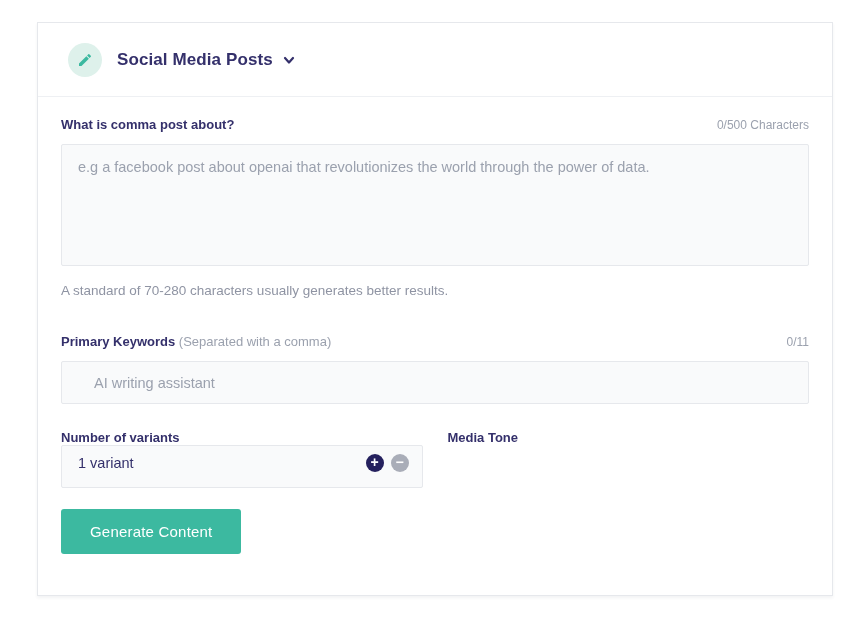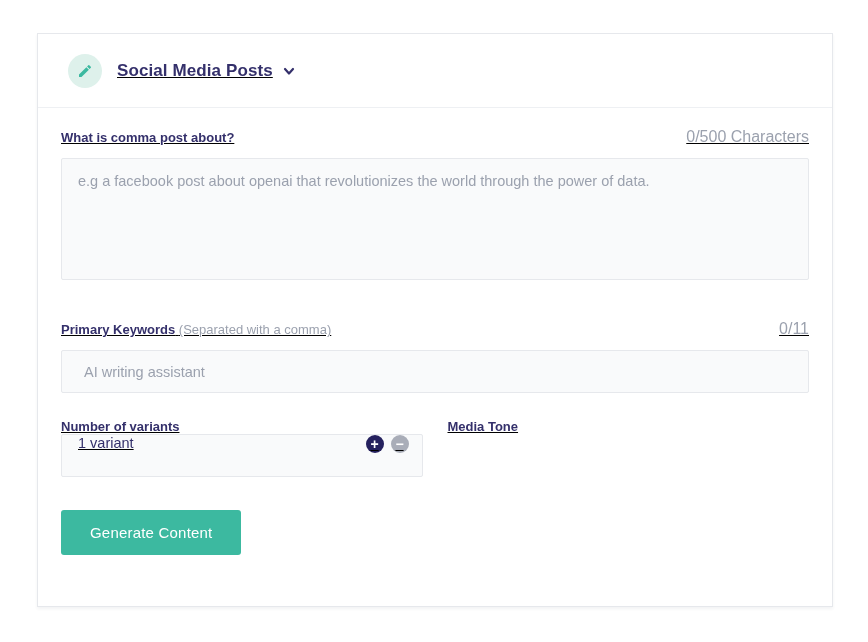--- a/index.html
+++ b/index.html
@@ -4,26 +4,25 @@
 <style>
   * { margin: 0; padding: 0; box-sizing: border-box; }
   html, body {
     width: 868px; height: 642px;
     background: #ffffff;
     font-family: "Liberation Sans", sans-serif;
     overflow: hidden;
   }
   .card {
     position: absolute;
-    left: 37px; top: 33px;
+    left: 37px; top: 22px;
     width: 796px; height: 574px;
     background: #ffffff;
     border: 1px solid #e6e8ec;
     box-shadow: 0 2px 3px rgba(40,44,63,0.06);
-    text-decoration: underline;
   }
   .card-header {
     height: 74px;
     display: flex;
     align-items: center;
     padding: 0 30px;
     border-bottom: 1px solid #eef0f3;
   }
   .icon-circle {
     width: 34px; height: 34px;
@@ -56,21 +55,21 @@
   .field-label {
     font-size: 13px;
     font-weight: bold;
     color: #34306b;
   }
   .label-hint {
     font-weight: normal;
     color: #9ba1ae;
   }
   .field-counter {
-    font-size: 16px;
+    font-size: 12px;
     color: #9ba1ae;
   }
   .text-area {
     width: 100%;
     height: 122px;
     background: #f9fafb;
     border: 1px solid #e6e8ec;
     border-radius: 2px;
     resize: none;
     padding: 14px 16px;
@@ -85,40 +84,40 @@
     font-size: 13.5px;
     color: #8f94a3;
   }
   .section { margin-top: 36px; }
   .text-input {
     width: 100%;
     height: 43px;
     background: #f9fafb;
     border: 1px solid #e6e8ec;
     border-radius: 2px;
-    padding: 0 22px;
+    padding: 0 32px;
     font-family: "Liberation Sans", sans-serif;
     font-size: 14.5px;
     color: #34306b;
     outline: none;
   }
   .two-col {
     display: flex;
     gap: 25px;
     margin-top: 26px;
   }
   .col { flex: 1; min-width: 0; }
   .col .field-label { display: block; }
   .control-box {
     height: 43px;
     background: #f9fafb;
     border: 1px solid #e6e8ec;
     border-radius: 2px;
     display: flex;
-    align-items: flex-start;
+    align-items: center;
     justify-content: space-between;
     padding: 0 13px 8px 16px;
     font-size: 14.5px;
     color: #34306b;
     cursor: pointer;
   }
   .stepper-buttons { display: flex; align-items: center; gap: 7px; }
   .step-btn {
     width: 18px; height: 18px;
     border: none;
@@ -129,21 +128,21 @@
     text-align: center;
     cursor: pointer;
     padding: 0;
     font-family: "Liberation Sans", sans-serif;
     font-weight: bold;
     display: flex; align-items: center; justify-content: center;
   }
   .step-btn.plus { background: #25215e; }
   .step-btn.minus { background: #a9adb8; }
   .generate-btn {
-    margin-top: 33px;
+    margin-top: 21px;
     height: 45px;
     padding: 0 29px;
     background: #3cb9a0;
     color: #ffffff;
     border: none;
     border-radius: 3px;
     font-family: "Liberation Sans", sans-serif;
     font-size: 15px;
     cursor: pointer;
     letter-spacing: 0.2px;
@@ -168,20 +167,21 @@
     </span>
   </div>
 
   <div class="card-body">
 
     <div class="label-row">
       <span class="field-label">What is comma post about?</span>
       <span class="field-counter">0/500 Characters</span>
     </div>
     <textarea class="text-area" placeholder="e.g a facebook post about openai that revolutionizes the world through the power of data." style=""></textarea>
+    <div class="helper-text">A standard of 70-280 characters usually generates better results.</div>
 
     <div class="section">
       <div class="label-row">
         <span class="field-label"><span>Primary Keywords</span> <span class="label-hint">(Separated with a comma)</span></span>
         <span class="field-counter">0/11</span>
       </div>
       <input type="text" class="text-input" placeholder="AI writing assistant" style="">
     </div>
 
     <div class="two-col">

